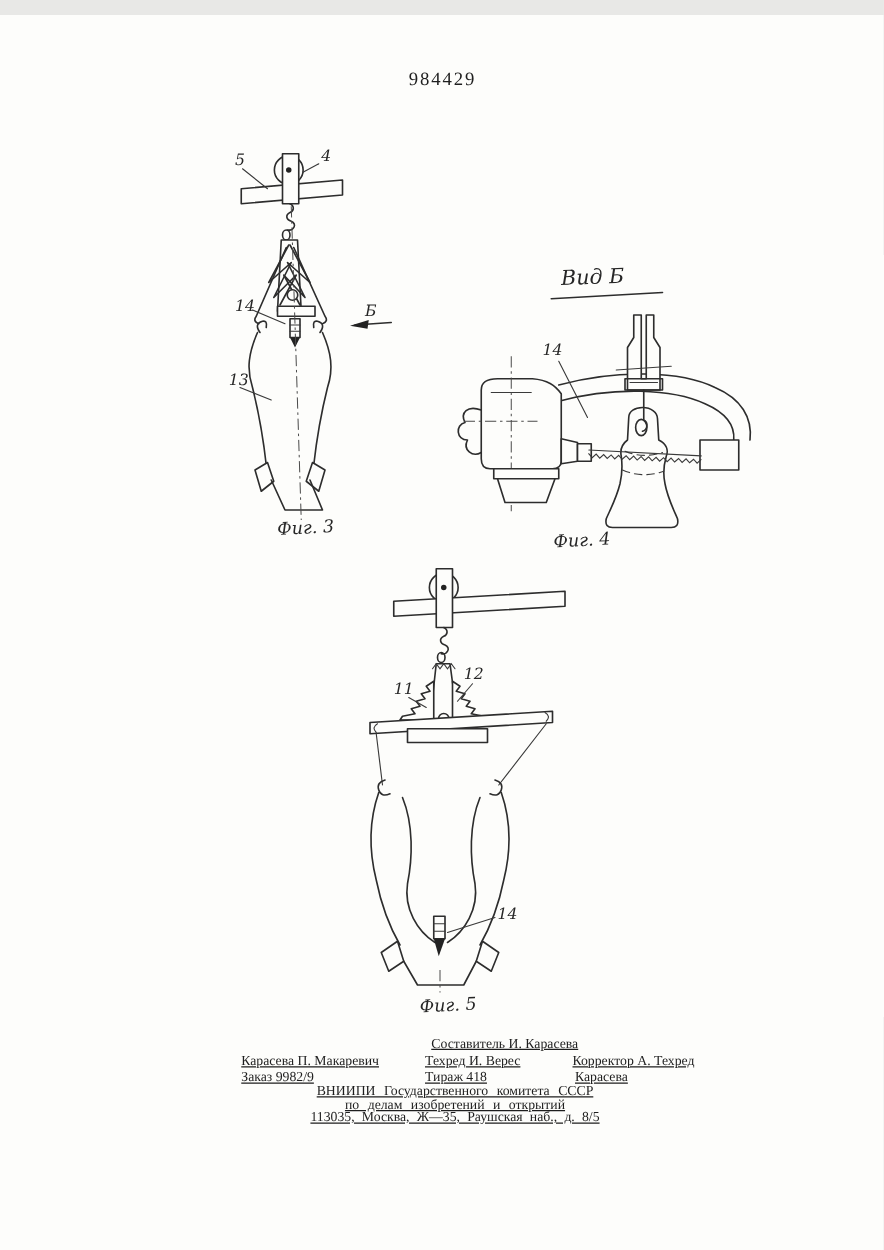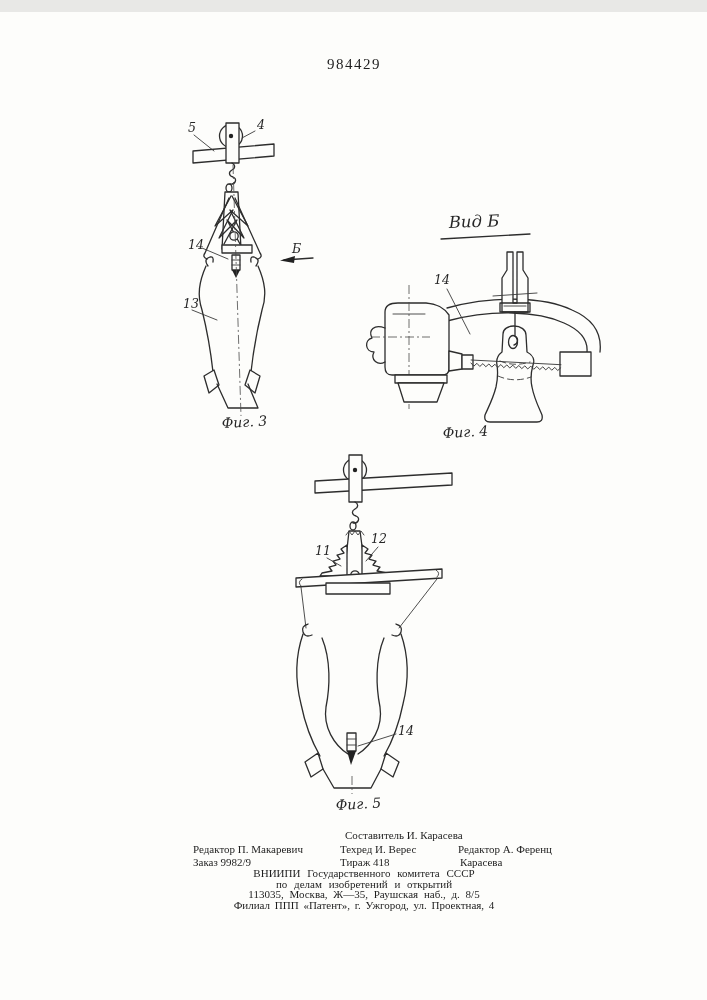--- a/index.html
+++ b/index.html
@@ -10,21 +10,21 @@
   }
   .patent-number{
     position:absolute;left:354px;top:44px;transform:translateX(-50%);
     font-size:15px;letter-spacing:1.5px;color:#1f1f1f;
   }
   svg text{fill:#262626;}
   .fig-label{font-family:"DejaVu Serif", serif;font-style:italic;font-size:12.5px;}
   .fig-caption{font-family:"DejaVu Serif", serif;font-style:italic;font-size:14px;}
   .view-title{font-family:"DejaVu Serif", serif;font-style:italic;font-size:16.5px;}
   .colophon{position:absolute;left:0;top:0;width:707px;height:1000px;font-size:11px;color:#1e1e1e;}
-  .colophon div{position:absolute;white-space:nowrap;}
+  .colophon div{position:absolute;white-space:nowrap;text-decoration:underline;}
   .c-compiler{left:345px;top:817px;}
   .c-editor{left:193px;top:831px;}
   .c-techred{left:340px;top:831px;}
   .c-corrector{left:458px;top:831px;}
   .c-order{left:193px;top:844px;}
   .c-tirazh{left:340px;top:844px;text-align:center;}
   .c-subscription{left:460px;top:844px;}
   .c-center{left:364px;transform:translateX(-50%);}
   .c-vniipi1{top:855px;word-spacing:4px;}
   .c-vniipi2{top:866px;word-spacing:4px;}
@@ -176,25 +176,24 @@
 
       <text class="fig-label" x="315" y="543">11</text>
       <text class="fig-label" x="371" y="531">12</text>
       <text class="fig-label" x="398" y="723">14</text>
       <text class="fig-caption" x="336" y="798" transform="rotate(-3 336 798)">Фиг. 5</text>
     </g>
   </svg>
 
   <div class="colophon">
     <div class="c-compiler">Составитель И. Карасева</div>
-    <div class="c-editor">Редактор П. Макаревич</div>
+    <div class="c-editor">Карасева П. Макаревич</div>
     <div class="c-techred">Техред И. Верес</div>
-    <div class="c-corrector">Редактор А. Ференц</div>
+    <div class="c-corrector">Корректор А. Техред</div>
     <div class="c-order">Заказ 9982/9</div>
     <div class="c-tirazh">Тираж 418</div>
     <div class="c-subscription">Карасева</div>
     <div class="c-center c-vniipi1">ВНИИПИ Государственного комитета СССР</div>
     <div class="c-center c-vniipi2">по делам изобретений и открытий</div>
     <div class="c-center c-address">113035, Москва, Ж—35, Раушская наб., д. 8/5</div>
-    <div class="c-center c-branch">Филиал ППП «Патент», г. Ужгород, ул. Проектная, 4</div>
   </div>
 
 </div>
 
 </body></html>

